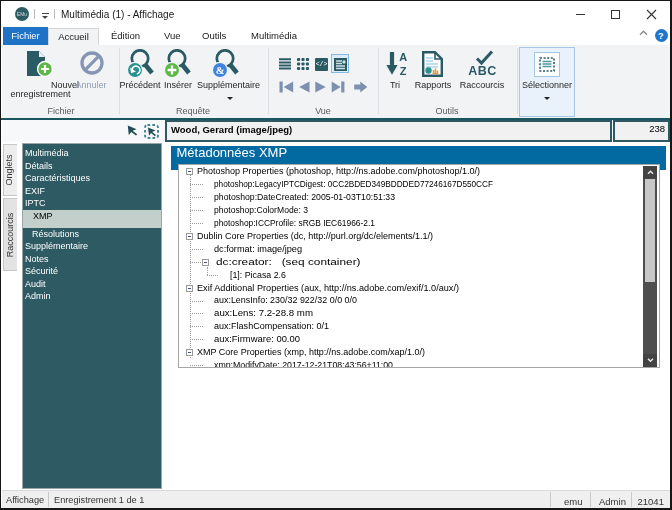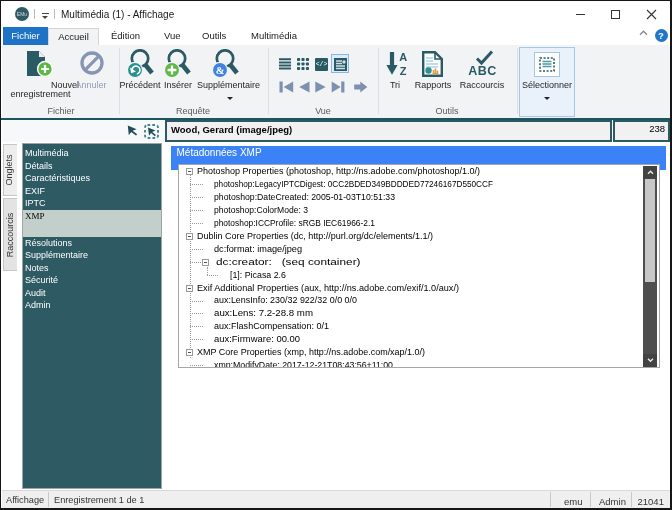--- a/index.html
+++ b/index.html
@@ -182,30 +182,30 @@
   <div class="abs" style="left:2px;top:196.5px;width:14px;height:73px;background:#e3e3e3;border:1px solid #c6c6c6;border-right:none;"></div>
   <div class="abs" style="left:-21px;top:229px;width:60px;font-size:9px;color:#333;transform:rotate(-90deg);text-align:center;">Raccourcis</div>
 
   <div class="abs" style="left:21px;top:142px;width:140px;height:345.5px;background:#2d5a63;border:1px solid #9aa5a8;"></div>
   <div class="abs" style="left:22px;top:146px;width:138px;font-size:9px;color:#fff;">
     <div style="height:12.55px;line-height:12.55px;padding-left:2px;">Multimédia</div>
     <div style="height:12.55px;line-height:12.55px;padding-left:2px;">Détails</div>
     <div style="height:12.55px;line-height:12.55px;padding-left:2px;">Caractéristiques</div>
     <div style="height:12.55px;line-height:12.55px;padding-left:2px;">EXIF</div>
     <div style="height:12.55px;line-height:12.55px;padding-left:2px;">IPTC</div>
-    <div style="height:27px;line-height:12.55px;padding-left:2px;background:#c2cfcb;color:#000;font-family:Liberation Serif, serif;">XMP</div>
-    <div style="height:12.55px;line-height:12.55px;padding-left:2px;">Résolutions</div>
+    <div style="height:18px;line-height:12.55px;padding-left:10px;background:#c2cfcb;color:#000;">XMP</div>
+    <div style="height:12.55px;line-height:12.55px;padding-left:9px;">Résolutions</div>
     <div style="height:12.55px;line-height:12.55px;padding-left:2px;">Supplémentaire</div>
     <div style="height:12.55px;line-height:12.55px;padding-left:2px;">Notes</div>
     <div style="height:12.55px;line-height:12.55px;padding-left:2px;">Sécurité</div>
     <div style="height:12.55px;line-height:12.55px;padding-left:2px;">Audit</div>
     <div style="height:12.55px;line-height:12.55px;padding-left:2px;">Admin</div>
   </div>
 
-  <div class="abs" style="left:169.5px;top:145px;width:495px;height:24px;background:#3b82f6;color:#fff;font-size:10px;line-height:14.5px;padding-left:6px;">Métadonnées XMP</div>
+  <div class="abs" style="left:169.5px;top:145px;width:495px;height:24px;background:#0369a1;color:#fff;font-size:13px;line-height:14.5px;padding-left:6px;">Métadonnées XMP</div>
 
   <div class="abs" style="left:176.6px;top:162.6px;width:482px;height:204.4px;background:#fff;border:1px solid #a6a6a6;"></div>
 
   <div class="abs" style="left:178px;top:164px;width:464px;height:202px;overflow:hidden;">
     <div class="abs" style="left:10.7px;top:8px;width:1px;height:185px;border-left:1px dotted #9a9a9a;"></div>
     <div id="rows">
         <div class="abs" style="left:7px;top:3.0px;width:7px;height:7px;background:#fff;border:1px solid #9a9a9a;"></div>
         <div class="abs" style="left:8.6px;top:6.0px;width:3.8px;height:1.2px;background:#44517e;"></div>
         <div class="abs treetxt" style="left: 18.2px; top: 0.9px; font-size: 9px; color: rgb(0, 0, 0); white-space: pre; transform-origin: 0px 0px; transform: scaleX(0.9993);">Photoshop Properties (photoshop, http://ns.adobe.com/photoshop/1.0/)</div>
         <div class="abs" style="left:11px;top:18.9px;width:13px;height:1px;border-top:1px dotted #9a9a9a;"></div>

